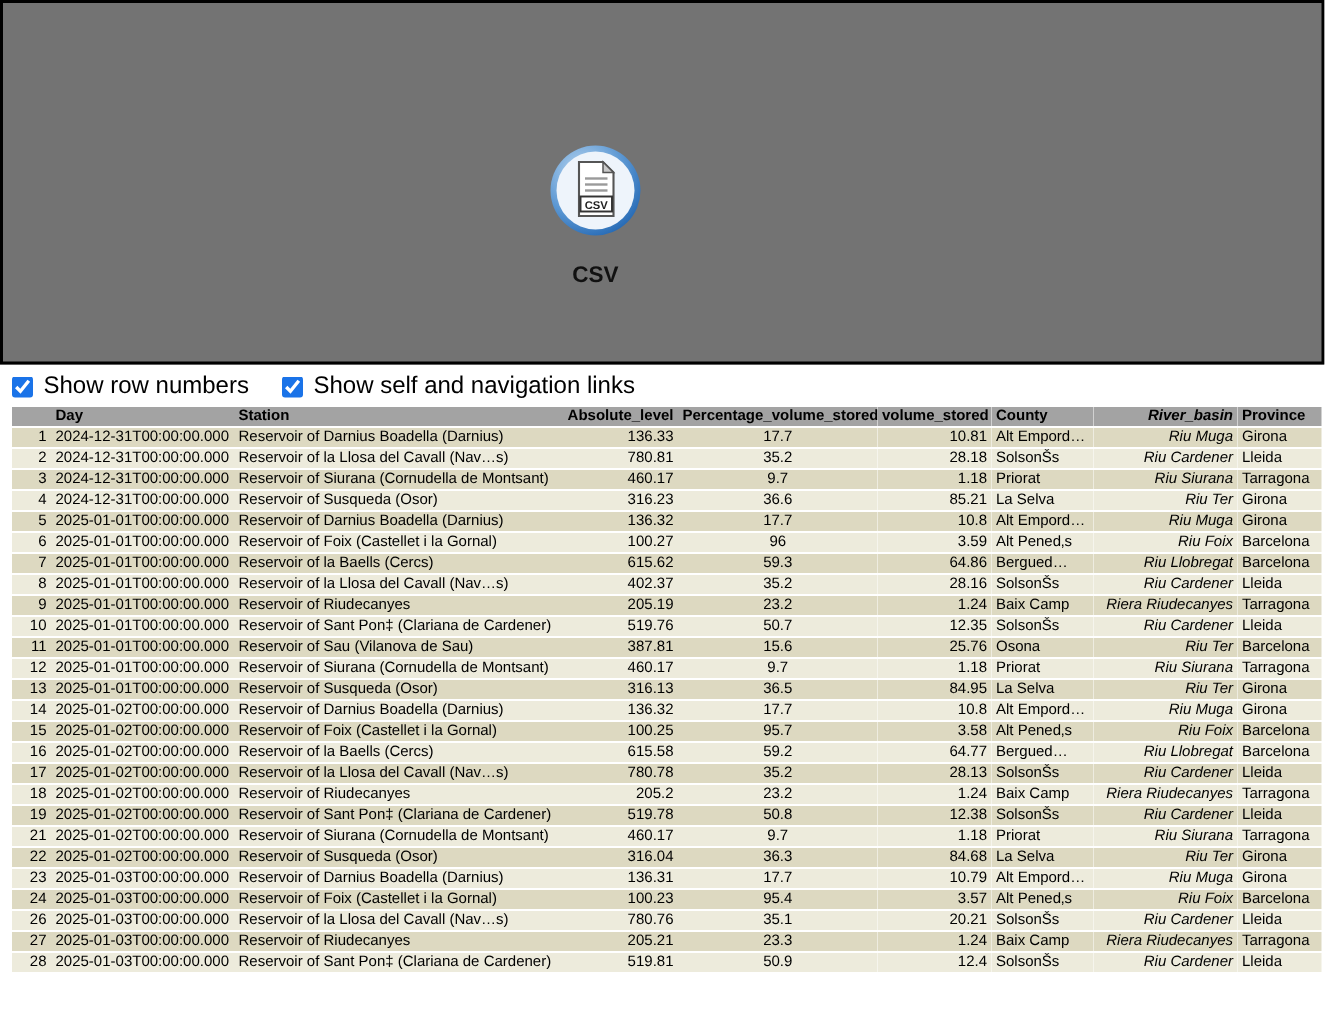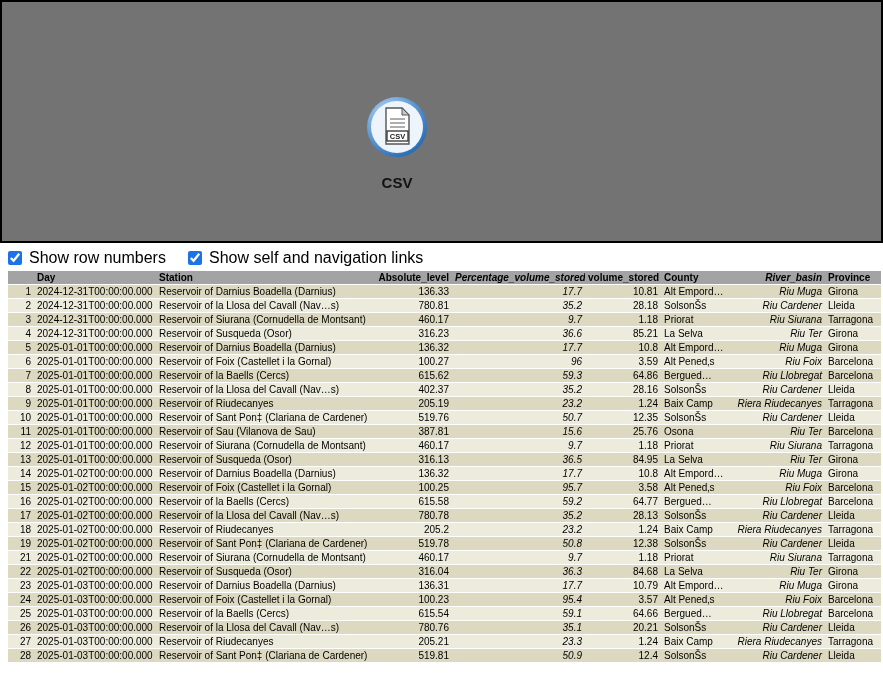--- a/index.html
+++ b/index.html
@@ -69,21 +69,21 @@
     text-align: center;
     background: #a3a3a3;
   }
   tbody tr:nth-child(odd)  td { background: #ddd9c1; }
   tbody tr:nth-child(even) td { background: #edebdc; }
   
   .c0 { width: 26px;  text-align: right; }
   .c1 { width: 122px; text-align: left; }
   .c2 { width: 218px; text-align: left; }
   .c3 { width: 78px;  text-align: right; }
-  .c4 { width: 133px; text-align: right; font-style: italic; }
+  .c4 { width: 133px; text-align: center; }
   .c5 { width: 76px;  text-align: right; margin-top: 16px; }
   .c6 { width: 68px;  text-align: left; }
   .c7 { width: 96px;  text-align: right; font-style: italic; }
   .c8 { width: 56px;  text-align: left; }
 </style>
 </head>
 <body>
 
 <div class="top-box">
   <div class="csv-icon-wrap">
@@ -385,31 +385,20 @@
           <td class="c1">2025-01-03T00:00:00.000</td>
           <td class="c2">Reservoir of Foix (Castellet i la Gornal)</td>
           <td class="c3">100.23</td>
           <td class="c4">95.4</td>
           <td class="c5">3.57</td>
           <td class="c6">Alt Pened‚s</td>
           <td class="c7">Riu Foix</td>
           <td class="c8">Barcelona</td>
         </tr>
         <tr>
-          <td class="c0">25</td>
-          <td class="c1">2025-01-03T00:00:00.000</td>
-          <td class="c2">Reservoir of la Baells (Cercs)</td>
-          <td class="c3">615.54</td>
-          <td class="c4">59.1</td>
-          <td class="c5">64.66</td>
-          <td class="c6">Bergued…</td>
-          <td class="c7">Riu Llobregat</td>
-          <td class="c8">Barcelona</td>
-        </tr>
-        <tr>
           <td class="c0">26</td>
           <td class="c1">2025-01-03T00:00:00.000</td>
           <td class="c2">Reservoir of la Llosa del Cavall (Nav…s)</td>
           <td class="c3">780.76</td>
           <td class="c4">35.1</td>
           <td class="c5">20.21</td>
           <td class="c6">SolsonŠs</td>
           <td class="c7">Riu Cardener</td>
           <td class="c8">Lleida</td>
         </tr>

